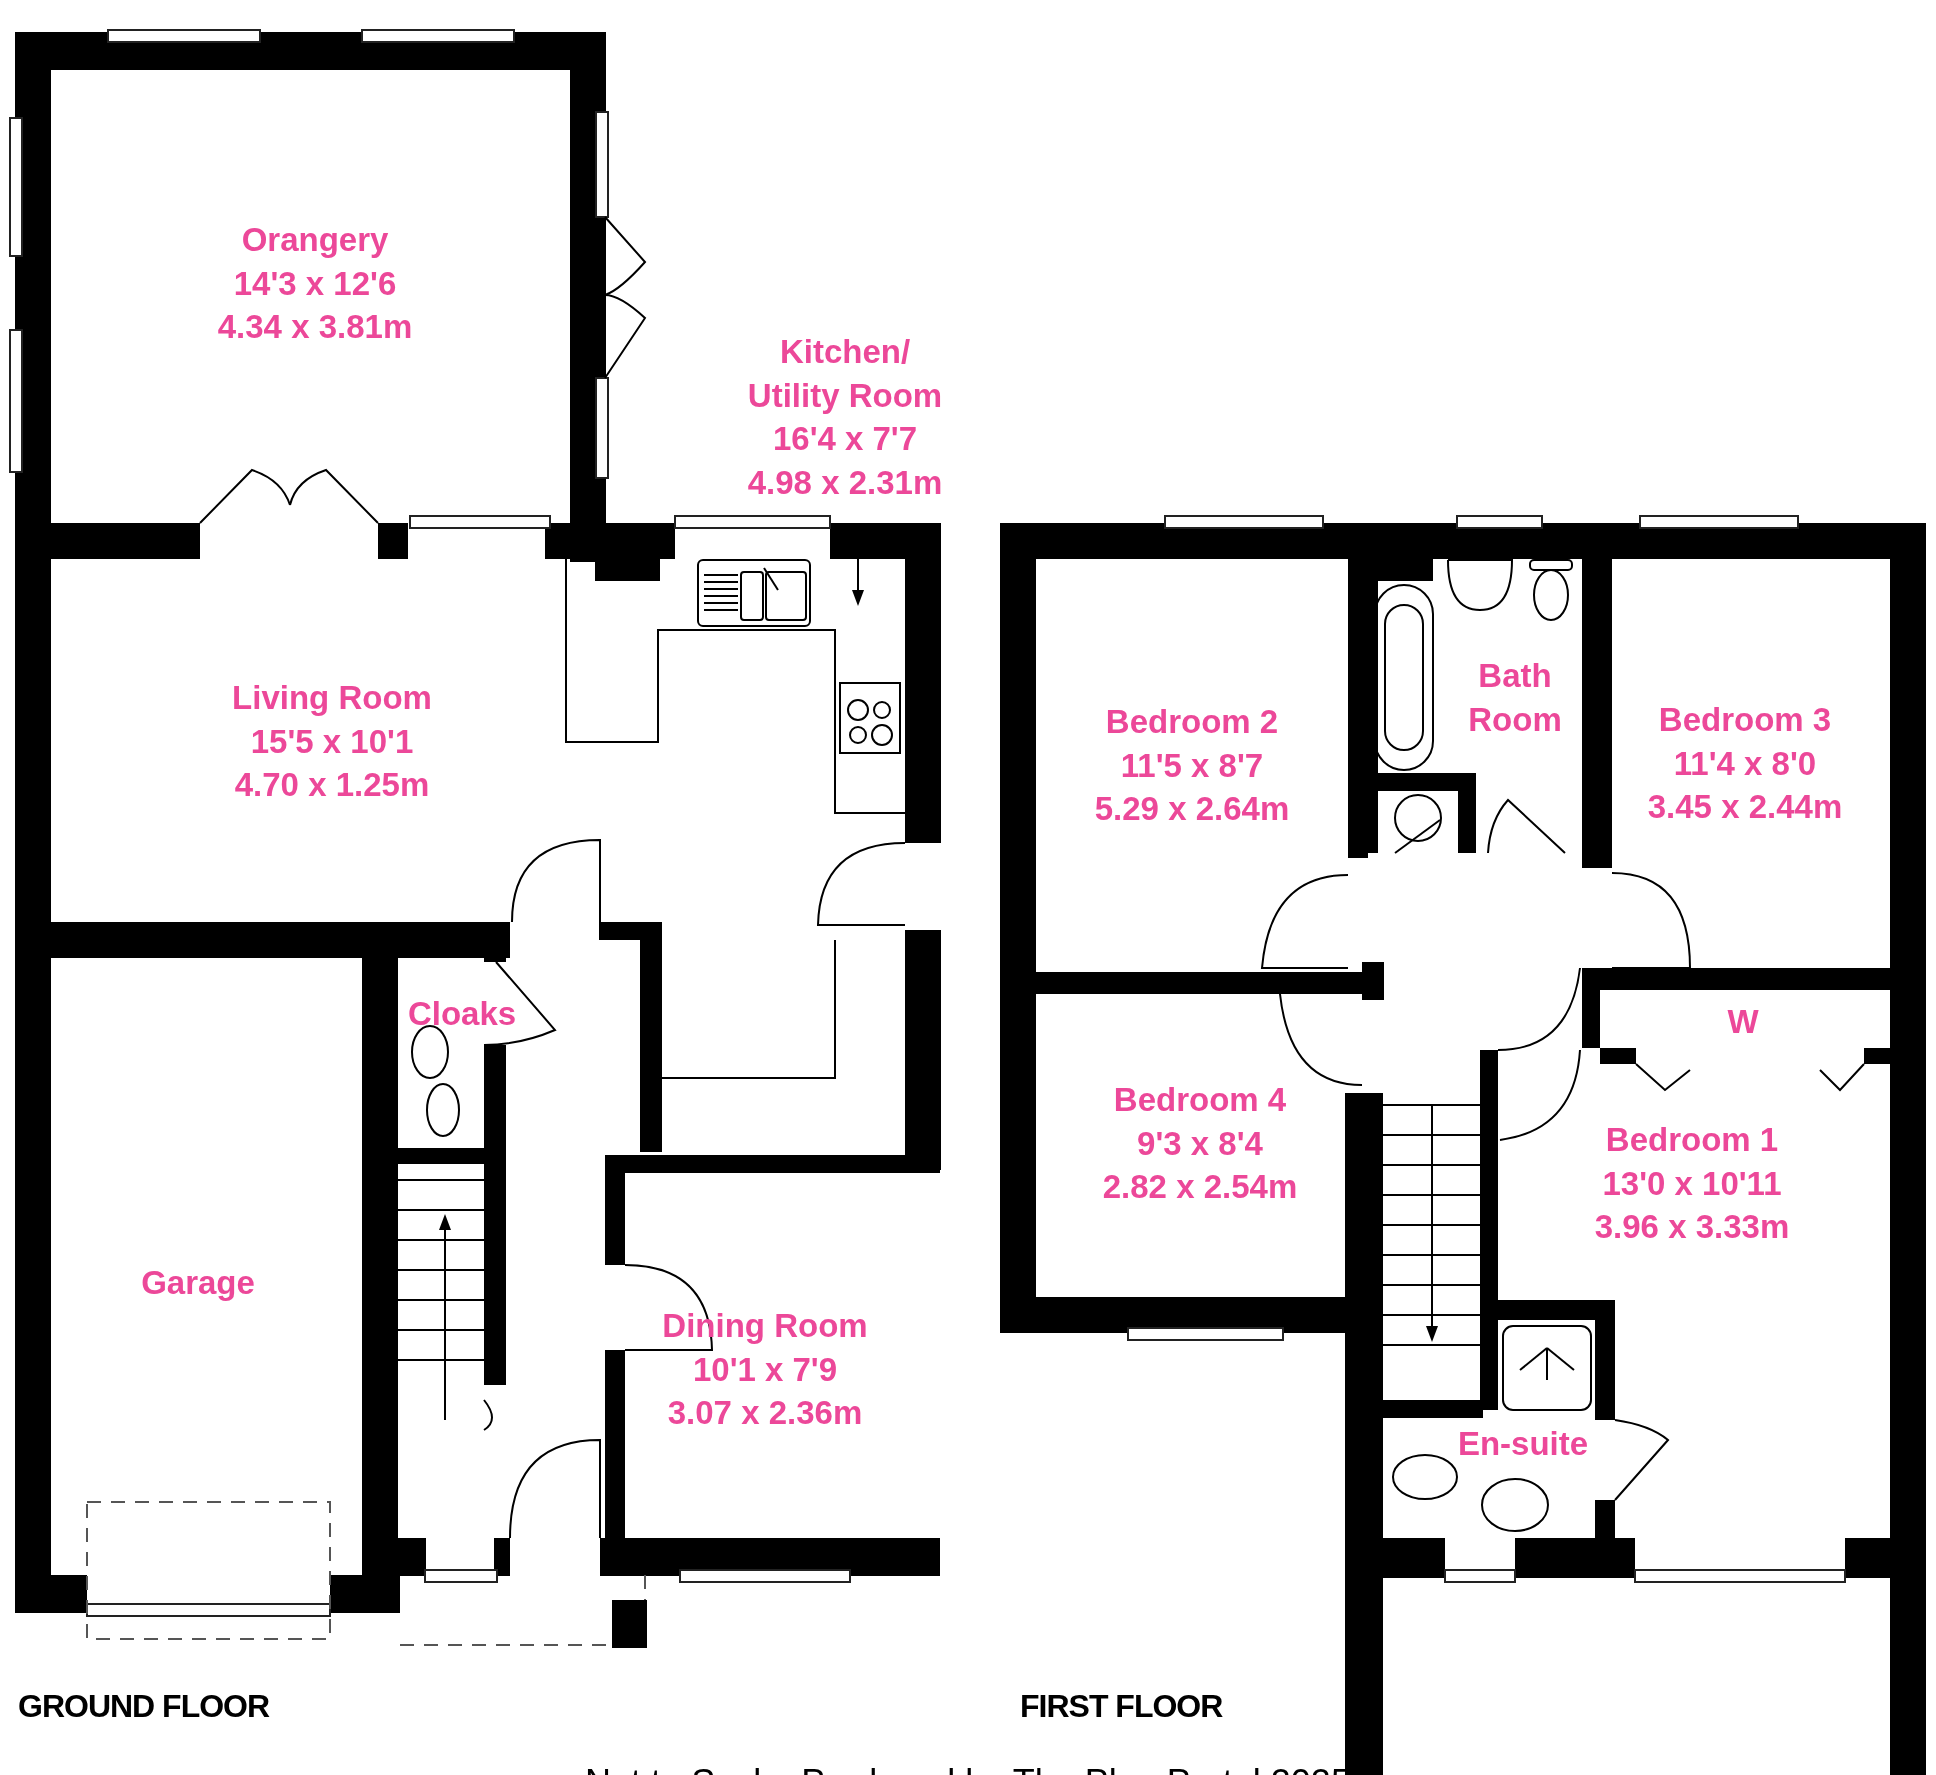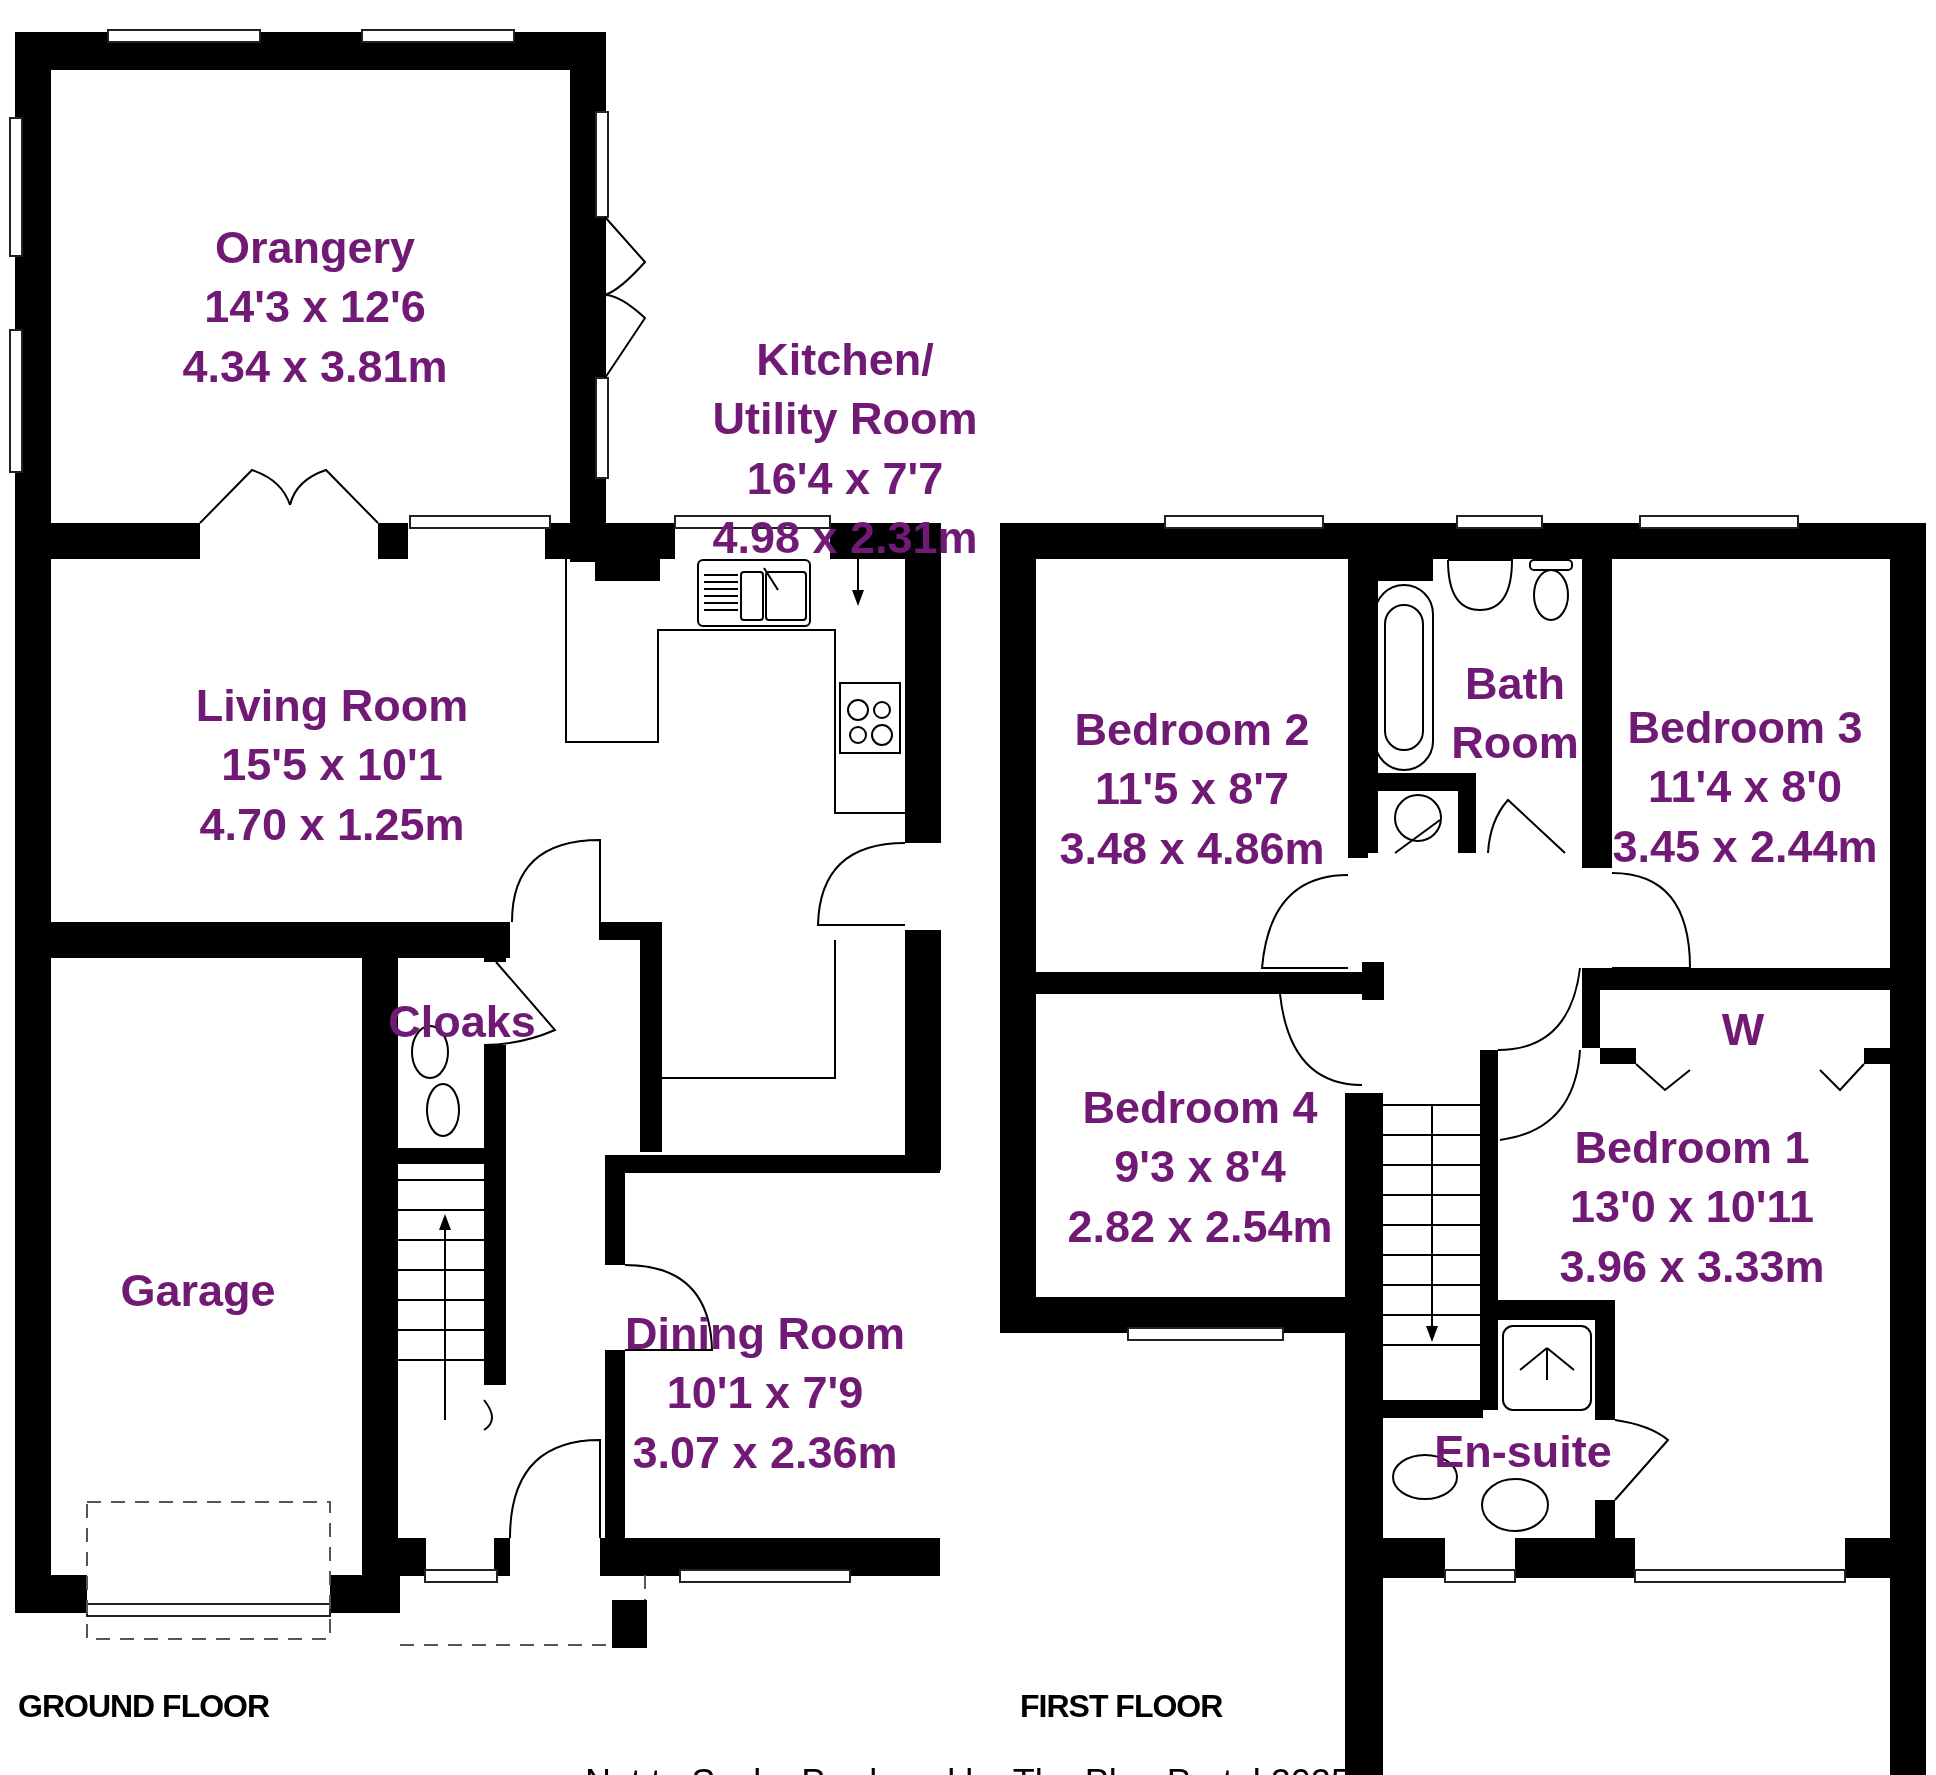--- a/index.html
+++ b/index.html
@@ -2,21 +2,21 @@
 <html><head>
 <meta charset="utf-8">
 <style>
   html, body { margin:0; padding:0; background:#ffffff; }
   body { width:1936px; height:1775px; position:relative; overflow:hidden; font-family:"Liberation Sans", sans-serif; }
   svg { position:absolute; left:0; top:0; }
   .wall { fill:#000; }
   .thin { fill:none; stroke:#000; stroke-width:2; }
   .win { fill:#fff; stroke:#222; stroke-width:2; }
   .dash { fill:none; stroke:#555; stroke-width:2; stroke-dasharray:14 10; }
-  .label { position:absolute; text-align:center; font-weight:bold; color:#701a75; line-height:1.32; font-size:45px; white-space:nowrap; transform:translateX(-50%); }
+  .label { position:absolute; text-align:center; font-weight:bold; color:#ec4899; line-height:1.32; font-size:33px; white-space:nowrap; transform:translateX(-50%); }
   .label span { display:block; }
   .floor-title { position:absolute; font-weight:bold; font-size:32px; color:#000; letter-spacing:-1px; }
   .footer { position:absolute; left:50%; transform:translateX(-50%); top:1762px; font-size:36px; color:#000; white-space:nowrap; }
 </style>
 </head>
 <body>
 
 <svg width="1936" height="1775" viewBox="0 0 1936 1775" xmlns="http://www.w3.org/2000/svg">
 
   <g>
@@ -259,21 +259,21 @@
 </div>
 <div class="label" style="left:765px; top:1304px;">
   <span>Dining Room</span>
   <span>10'1 x 7'9</span>
   <span>3.07 x 2.36m</span>
 </div>
 
 <div class="label" style="left:1192px; top:700px;">
   <span>Bedroom 2</span>
   <span>11'5 x 8'7</span>
-  <span>3.48 x 4.86m</span>
+  <span>5.29 x 2.64m</span>
 </div>
 <div class="label" style="left:1515px; top:654px;">
   <span>Bath</span>
   <span>Room</span>
 </div>
 <div class="label" style="left:1745px; top:698px;">
   <span>Bedroom 3</span>
   <span>11'4 x 8'0</span>
   <span>3.45 x 2.44m</span>
 </div>

